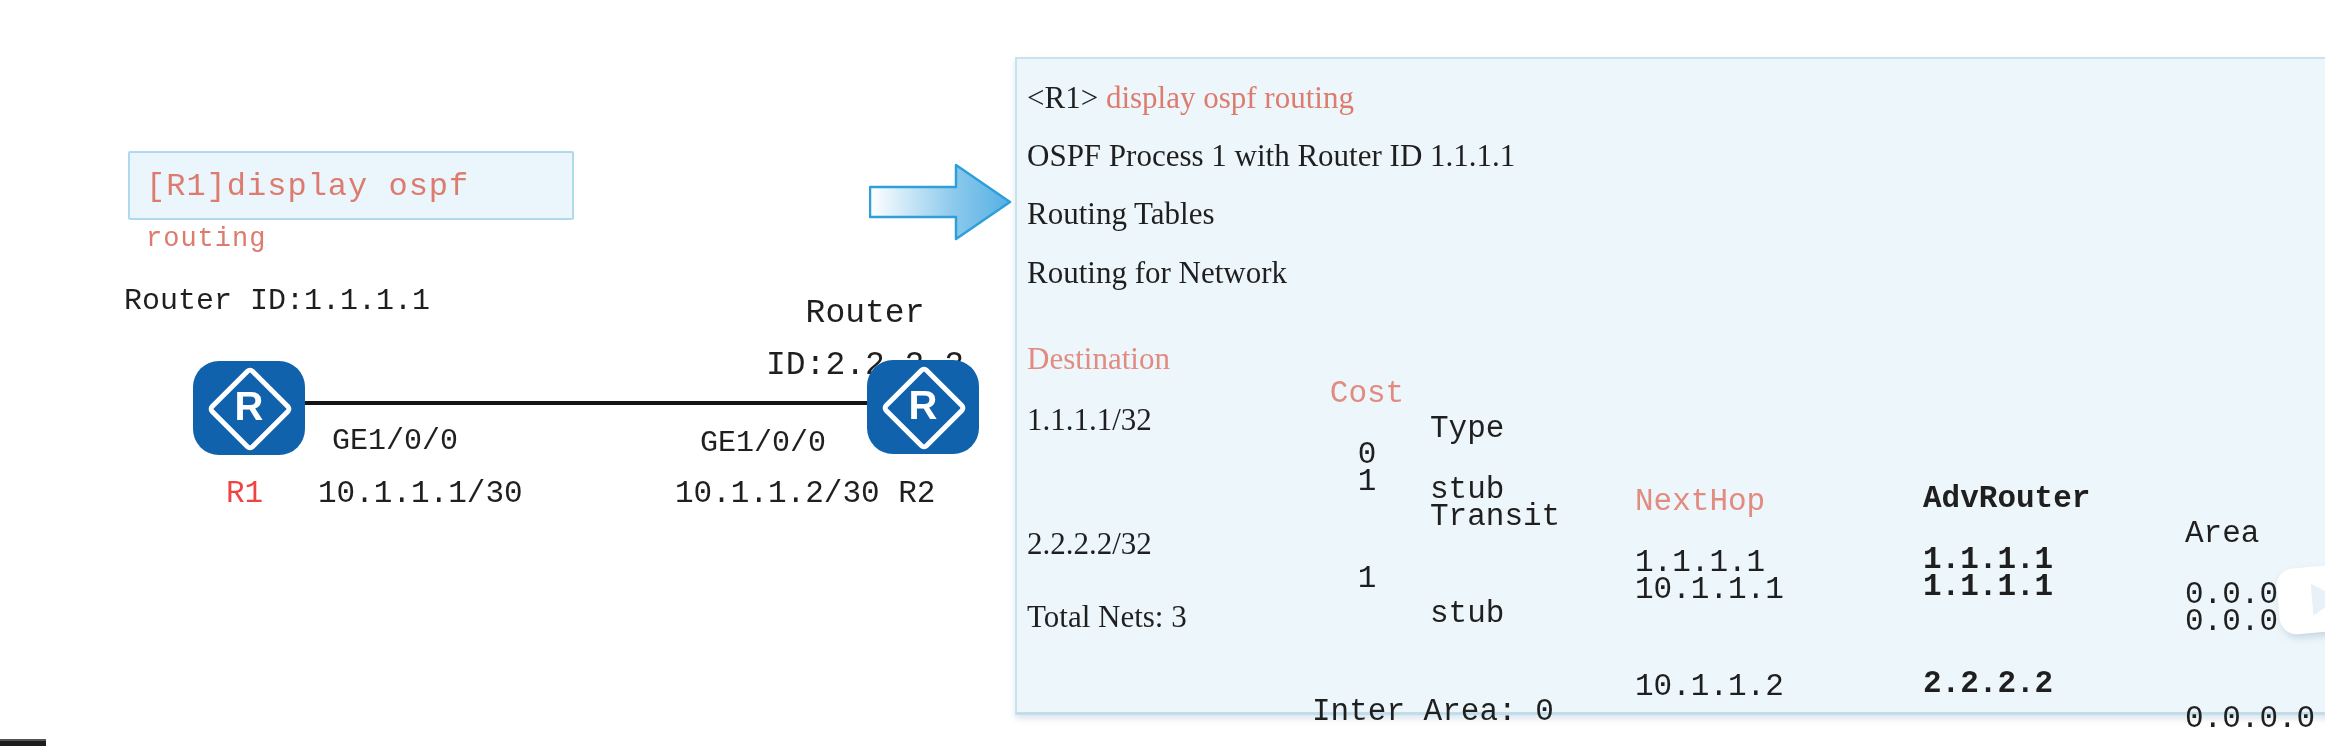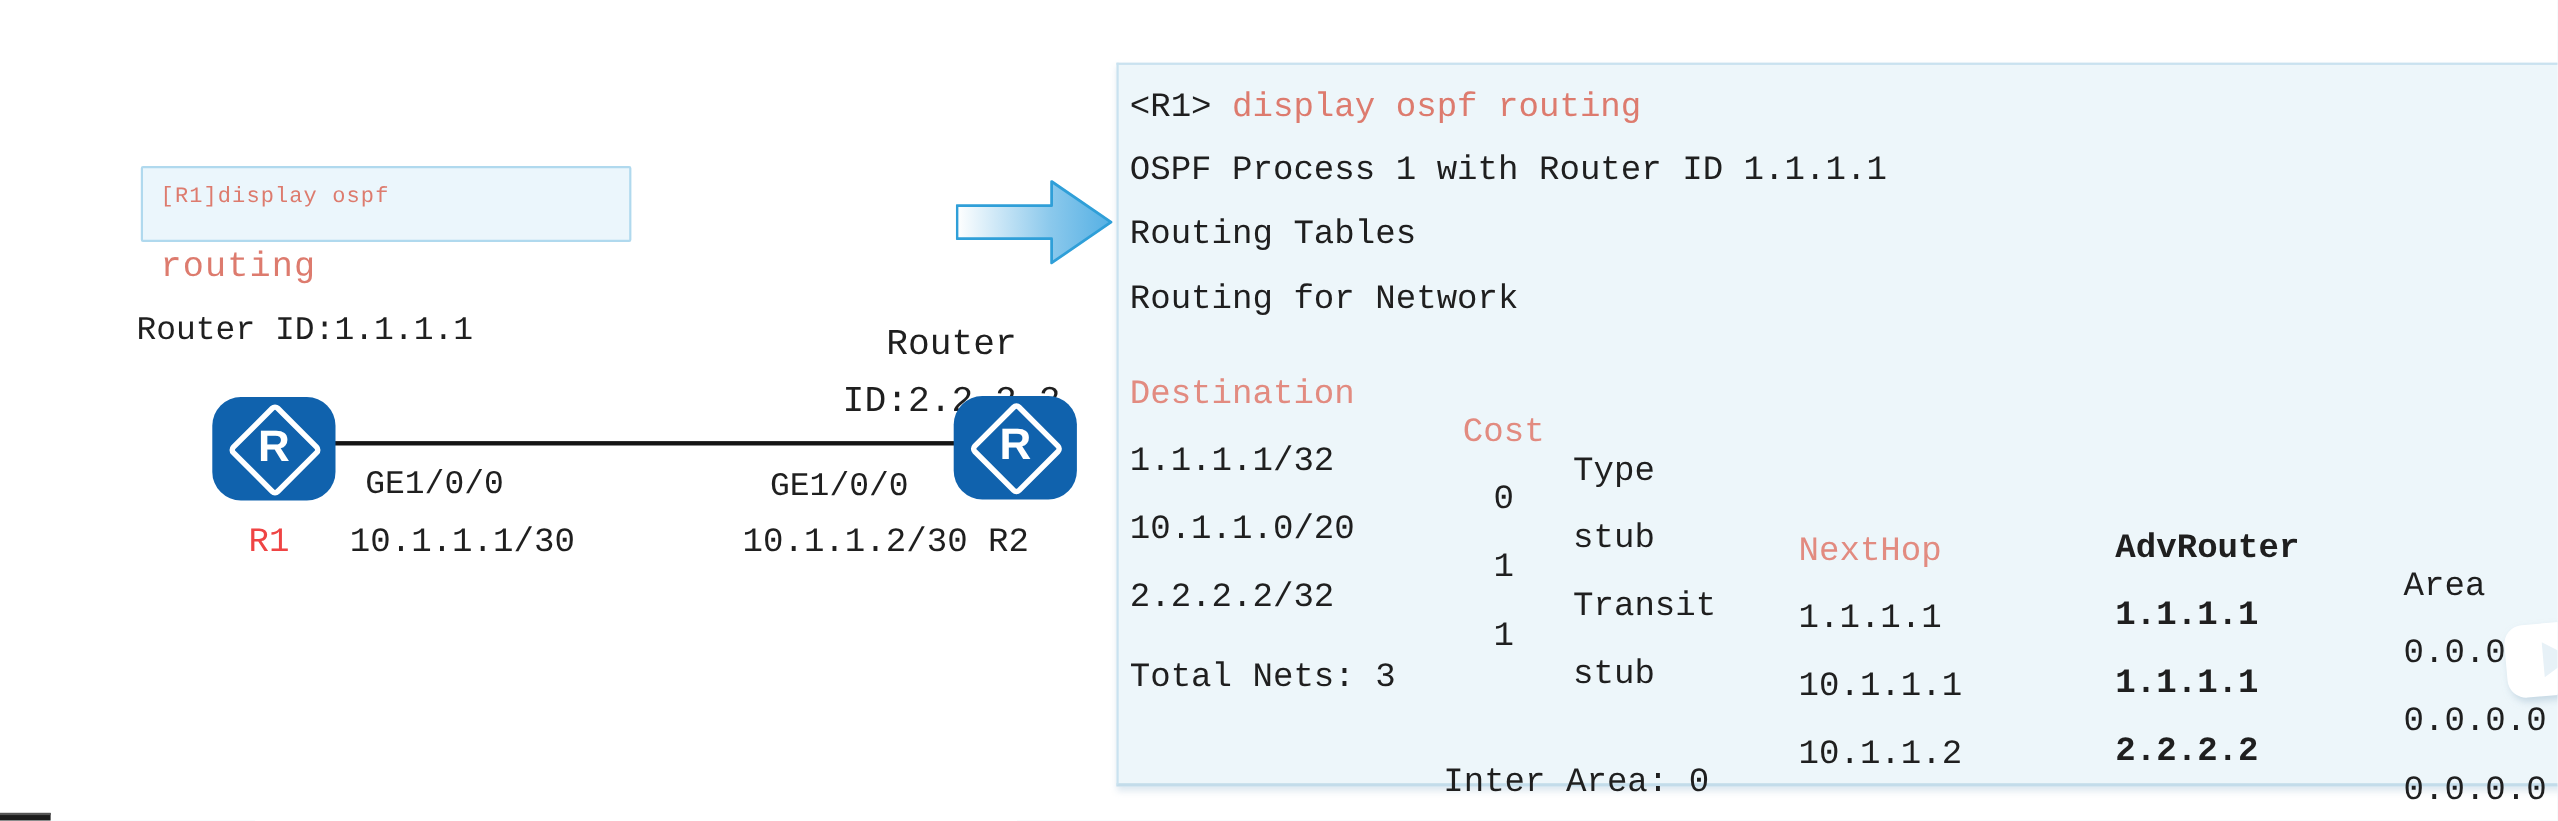--- a/index.html
+++ b/index.html
@@ -7,22 +7,22 @@
     width:2325px;height:746px;overflow:hidden;background:#ffffff;position:relative;
     font-family:"Liberation Mono","DejaVu Sans Mono",monospace;color:#222;
   }
   .abs{position:absolute;}
 
   
   .callout-box{
     left:128px;top:151px;width:446px;height:69px;
     background:#ebf6fc;border:2px solid #b0d9ee;box-sizing:border-box;border-radius:2px;
   }
-  .callout-line1{left:146px;top:168px;font-size:20px;color:#dd7b6e;letter-spacing:1px;}
-  .callout-line2{left:146px;top:224px;font-size:32px;color:#dd7b6e;letter-spacing:1px;}
+  .callout-line1{left:146px;top:168px;font-size:32px;color:#dd7b6e;letter-spacing:1px;}
+  .callout-line2{left:146px;top:224px;font-size:27px;color:#dd7b6e;letter-spacing:1px;}
   .router-id-left{left:124px;top:284px;font-size:30px;color:#1f1f1f;}
   .router-id-right{left:766px;top:288px;font-size:33px;color:#1f1f1f;text-align:center;line-height:52px;white-space:pre;}
 
   .router-icon{
     width:112px;height:94px;background:#1062ad;border-radius:26px;z-index:5;
   }
   .router-icon .diamond{
     position:absolute;left:50%;top:50%;width:52px;height:52px;margin:-30px 0 0 -30px;
     border:5px solid #fff;border-radius:6px;transform:rotate(45deg);
   }
@@ -43,21 +43,21 @@
 
   .flow-arrow{left:869px;top:162px;width:144px;height:80px;z-index:3;}
 
   
   .console-panel{
     left:1015px;top:57px;width:1340px;height:658px;
     background:#edf6fa;border:2px solid #c9e2ef;border-bottom:3px solid #c3dcea;
     box-sizing:border-box;box-shadow:0 4px 6px rgba(180,205,222,.45);
   }
   .cline{position:absolute;left:0;width:100%;height:40px;font-size:31px;white-space:pre;}
-  .cline .c0{position:absolute;left:10px;}
+  .cline .c0{position:absolute;left:10px;font-family:Liberation Serif, serif;}
   .cline .c1{position:absolute;left:293px;width:114px;text-align:center;}
   .cline .c2{position:absolute;left:413px;}
   .cline .c3{position:absolute;left:618px;margin-top:38px;}
   .cline .c4{position:absolute;left:906px;font-weight:bold;}
   .cline .c5{position:absolute;left:1168px;}
   .red{color:#dd7b6e;}
   .hdr-red{color:#e28b80;}
   .blk{color:#1f1f1f;}
   .sum-intra{position:absolute;left:10px;}
   .sum-inter{position:absolute;left:295px;}
@@ -136,21 +136,20 @@
   <div class="cline blk" style="top:308px">
     <span class="c0">1.1.1.1/32</span>
     <span class="c1">0</span>
     <span class="c2">stub</span>
     <span class="c3">1.1.1.1</span>
     <span class="c4">1.1.1.1</span>
     <span class="c5">0.0.0.0</span>
   </div>
 
   <div class="cline blk" style="top:370px">
-    <span class="c0">10.1.1.0/20</span>
     <span class="c1">1</span>
     <span class="c2">Transit</span>
     <span class="c3">10.1.1.1</span>
     <span class="c4">1.1.1.1</span>
     <span class="c5">0.0.0.0</span>
   </div>
 
   <div class="cline blk" style="top:432px">
     <span class="c0">2.2.2.2/32</span>
     <span class="c1">1</span>

